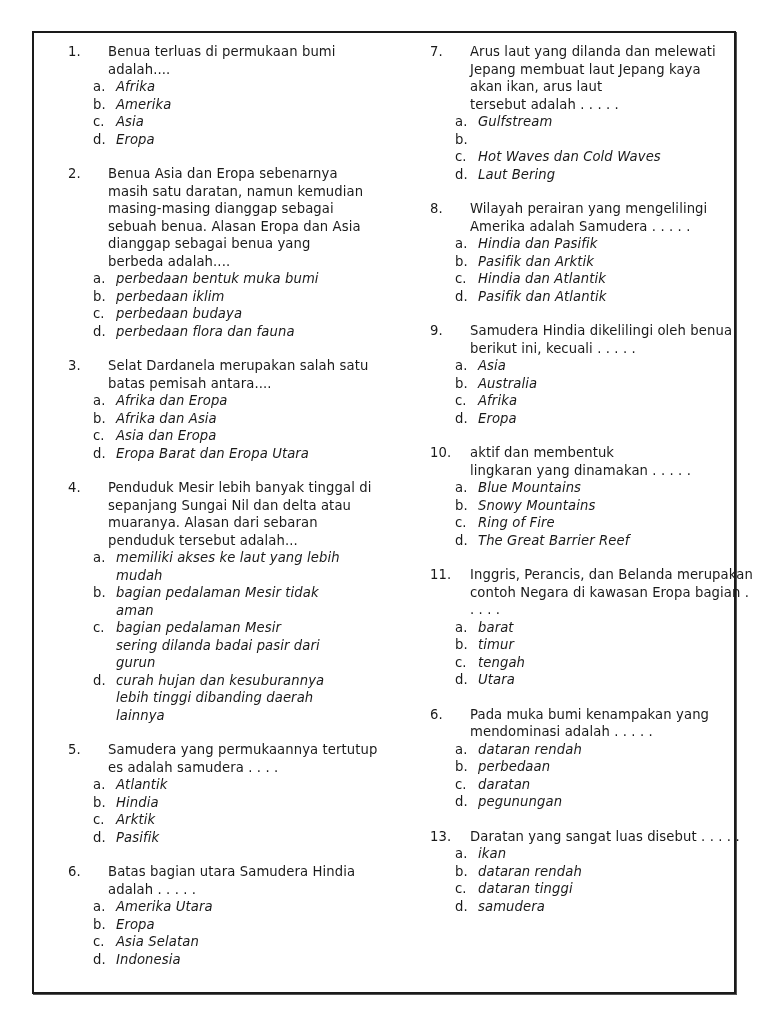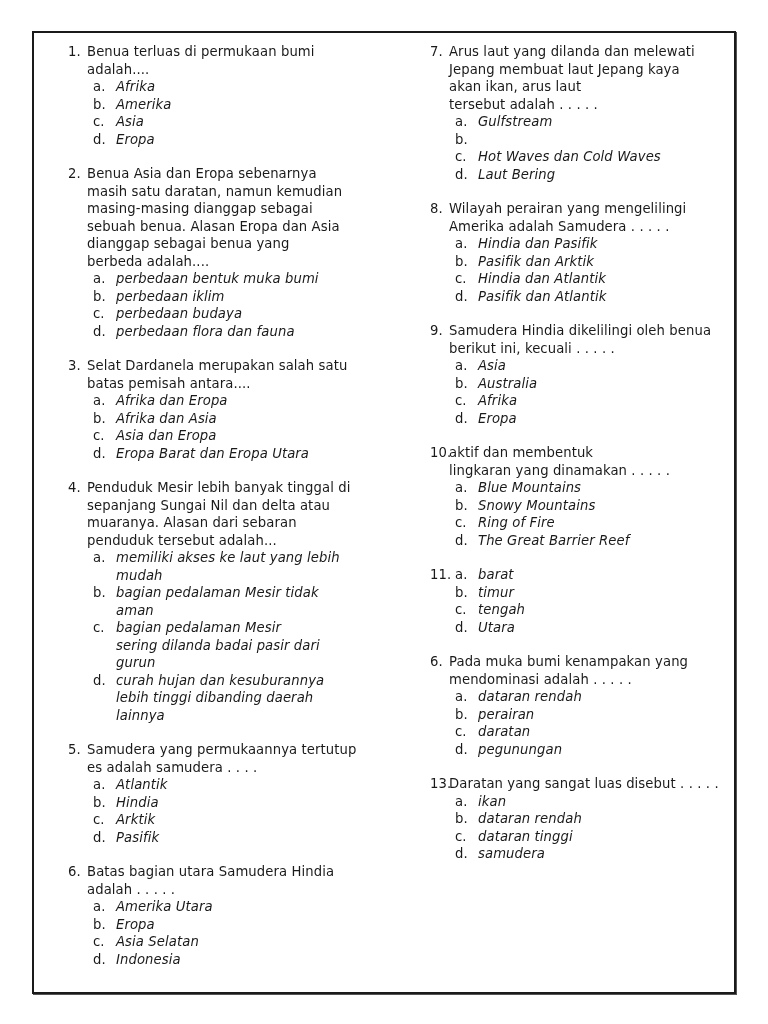--- a/index.html
+++ b/index.html
@@ -5,21 +5,21 @@
   html, body { margin: 0; padding: 0; background: #ffffff; }
   body { width: 768px; height: 1024px; position: relative; overflow: hidden;
          font-family: "DejaVu Sans", sans-serif; color: #1a1a1a; }
   .frame { position: absolute; left: 32px; top: 31px; width: 700px; height: 959px;
            border: 2px solid #1a1a1a; box-shadow: 1px 1px 0 #555; }
   .col { position: absolute; top: 43px; }
   .col.left { left: 68px; width: 300px; }
   .col.right { left: 430px; width: 300px; }
   .q { position: relative; margin-bottom: 17px; font-size: 13.2px; line-height: 17.5px; letter-spacing: 0.1px; }
   .q .num { position: absolute; left: 0; top: 0; }
-  .q .stem { margin-left: 19px; }
+  .q .stem { margin-left: 40px; }
   .opts { margin-left: 25px; }
   .opt { position: relative; }
   .opt .letter { position: absolute; left: 0; top: 0; }
   .opt .text { margin-left: 23px; display: block; font-style: italic; }
   .col.right .q .num { }
 </style>
 </head>
 <body>
 
 <div class="frame"></div>
@@ -262,20 +262,21 @@
         </div>
       <div class="opt">
           <span class="letter">d.</span>
           <span class="text">The Great Barrier Reef</span>
         </div>
     </div>
   </div>
 
   <div class="q">
     <span class="num">11.</span>
+    <div class="stem" style="width:285px">Inggris, Perancis, dan Belanda merupakan contoh Negara di kawasan Eropa bagian . . . . .</div>
     <div class="opts">
       <div class="opt">
           <span class="letter">a.</span>
           <span class="text">barat</span>
         </div>
       <div class="opt">
           <span class="letter">b.</span>
           <span class="text">timur</span>
         </div>
       <div class="opt">
@@ -292,21 +293,21 @@
   <div class="q">
     <span class="num">6.</span>
     <div class="stem" style="width:250px">Pada muka bumi kenampakan yang mendominasi adalah . . . . .</div>
     <div class="opts">
       <div class="opt">
           <span class="letter">a.</span>
           <span class="text">dataran rendah</span>
         </div>
       <div class="opt">
           <span class="letter">b.</span>
-          <span class="text">perairan</span>
+          <span class="text">perbedaan</span>
         </div>
       <div class="opt">
           <span class="letter">c.</span>
           <span class="text">daratan</span>
         </div>
       <div class="opt">
           <span class="letter">d.</span>
           <span class="text">pegunungan</span>
         </div>
     </div>

